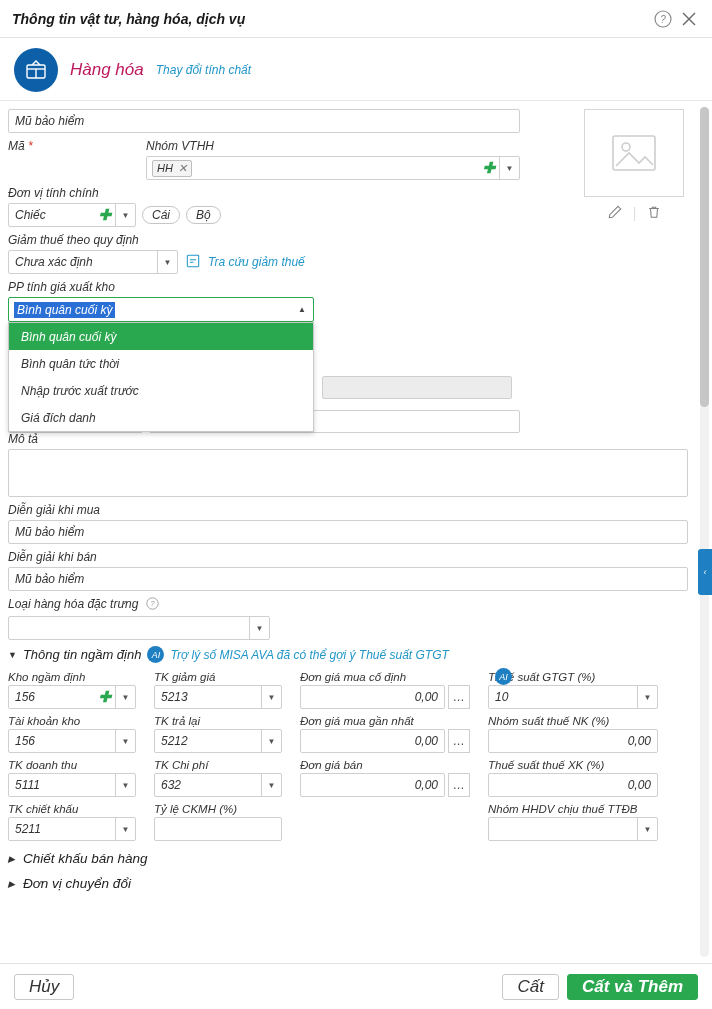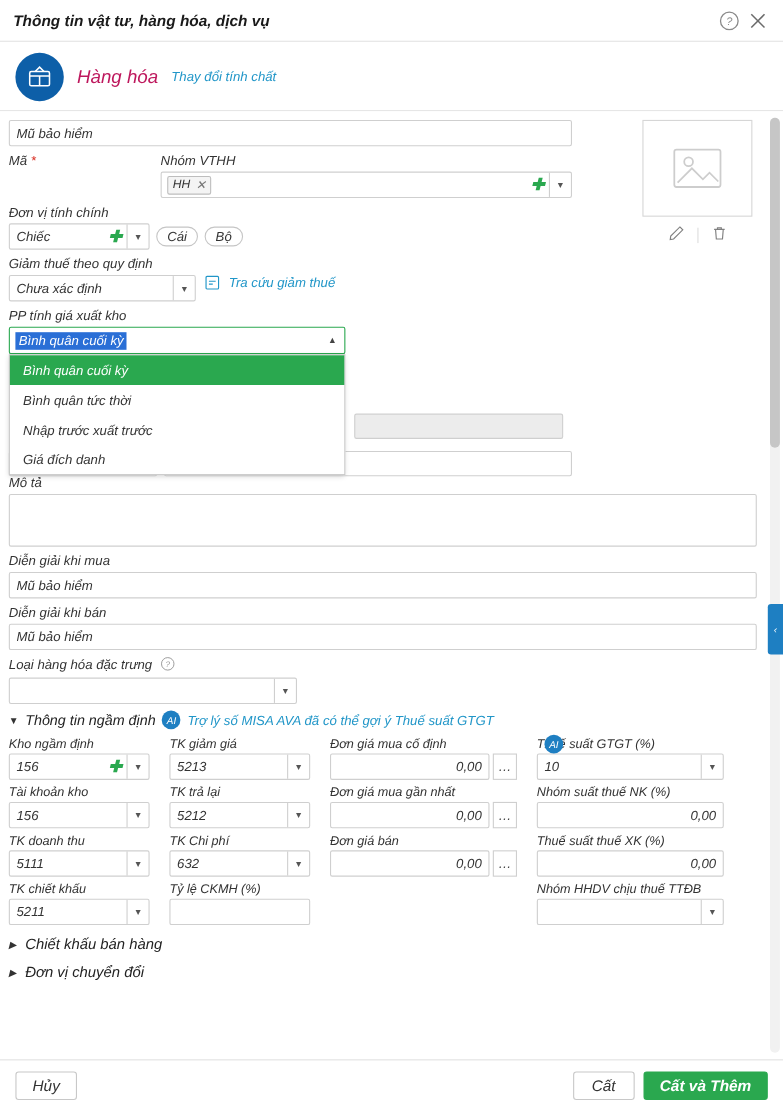--- a/index.html
+++ b/index.html
@@ -276,21 +276,21 @@
     align-items: center;
     padding: 0 14px;
     background: #fff;
   }
   .btn {
     height: 26px;
     min-width: 56px;
     border: 1px solid #c8c8c8;
     background: #fff;
     border-radius: 3px;
-    font-size: 14px;
+    font-size: 17px;
     color: #333;
     display: inline-flex; align-items: center; justify-content: center;
     padding: 0 14px;
     cursor: pointer;
   }
   .btn.primary {
     background: #2aa84f;
     border-color: #2aa84f;
     color: #fff;
     font-weight: bold;
@@ -415,21 +415,21 @@
             <span class="plus">✚</span>
             <span class="caret">▼</span>
           </div>
           <span class="pill">Cái</span>
           <span class="pill">Bộ</span>
         </div>
       </div>
 
       <div class="mb6">
         <span class="label">Giảm thuế theo quy định</span>
-        <div class="row" style="align-items:flex-start;gap:8px;">
+        <div class="row" style="align-items:center;gap:8px;">
           <div class="field" style="width:170px;padding:0 0 0 6px;">
             <span>Chưa xác định</span>
             <span class="spacer"></span>
             <span class="caret">▼</span>
           </div>
           <span>
             <svg width="14" height="14" viewBox="0 0 16 16" fill="none" stroke="#2196c8" stroke-width="1.2">
                 <rect x="1.5" y="1.5" width="13" height="13" rx="1"></rect>
                 <path d="M4.5 6.5 h7 M4.5 9.5 h4"></path>
               </svg>

